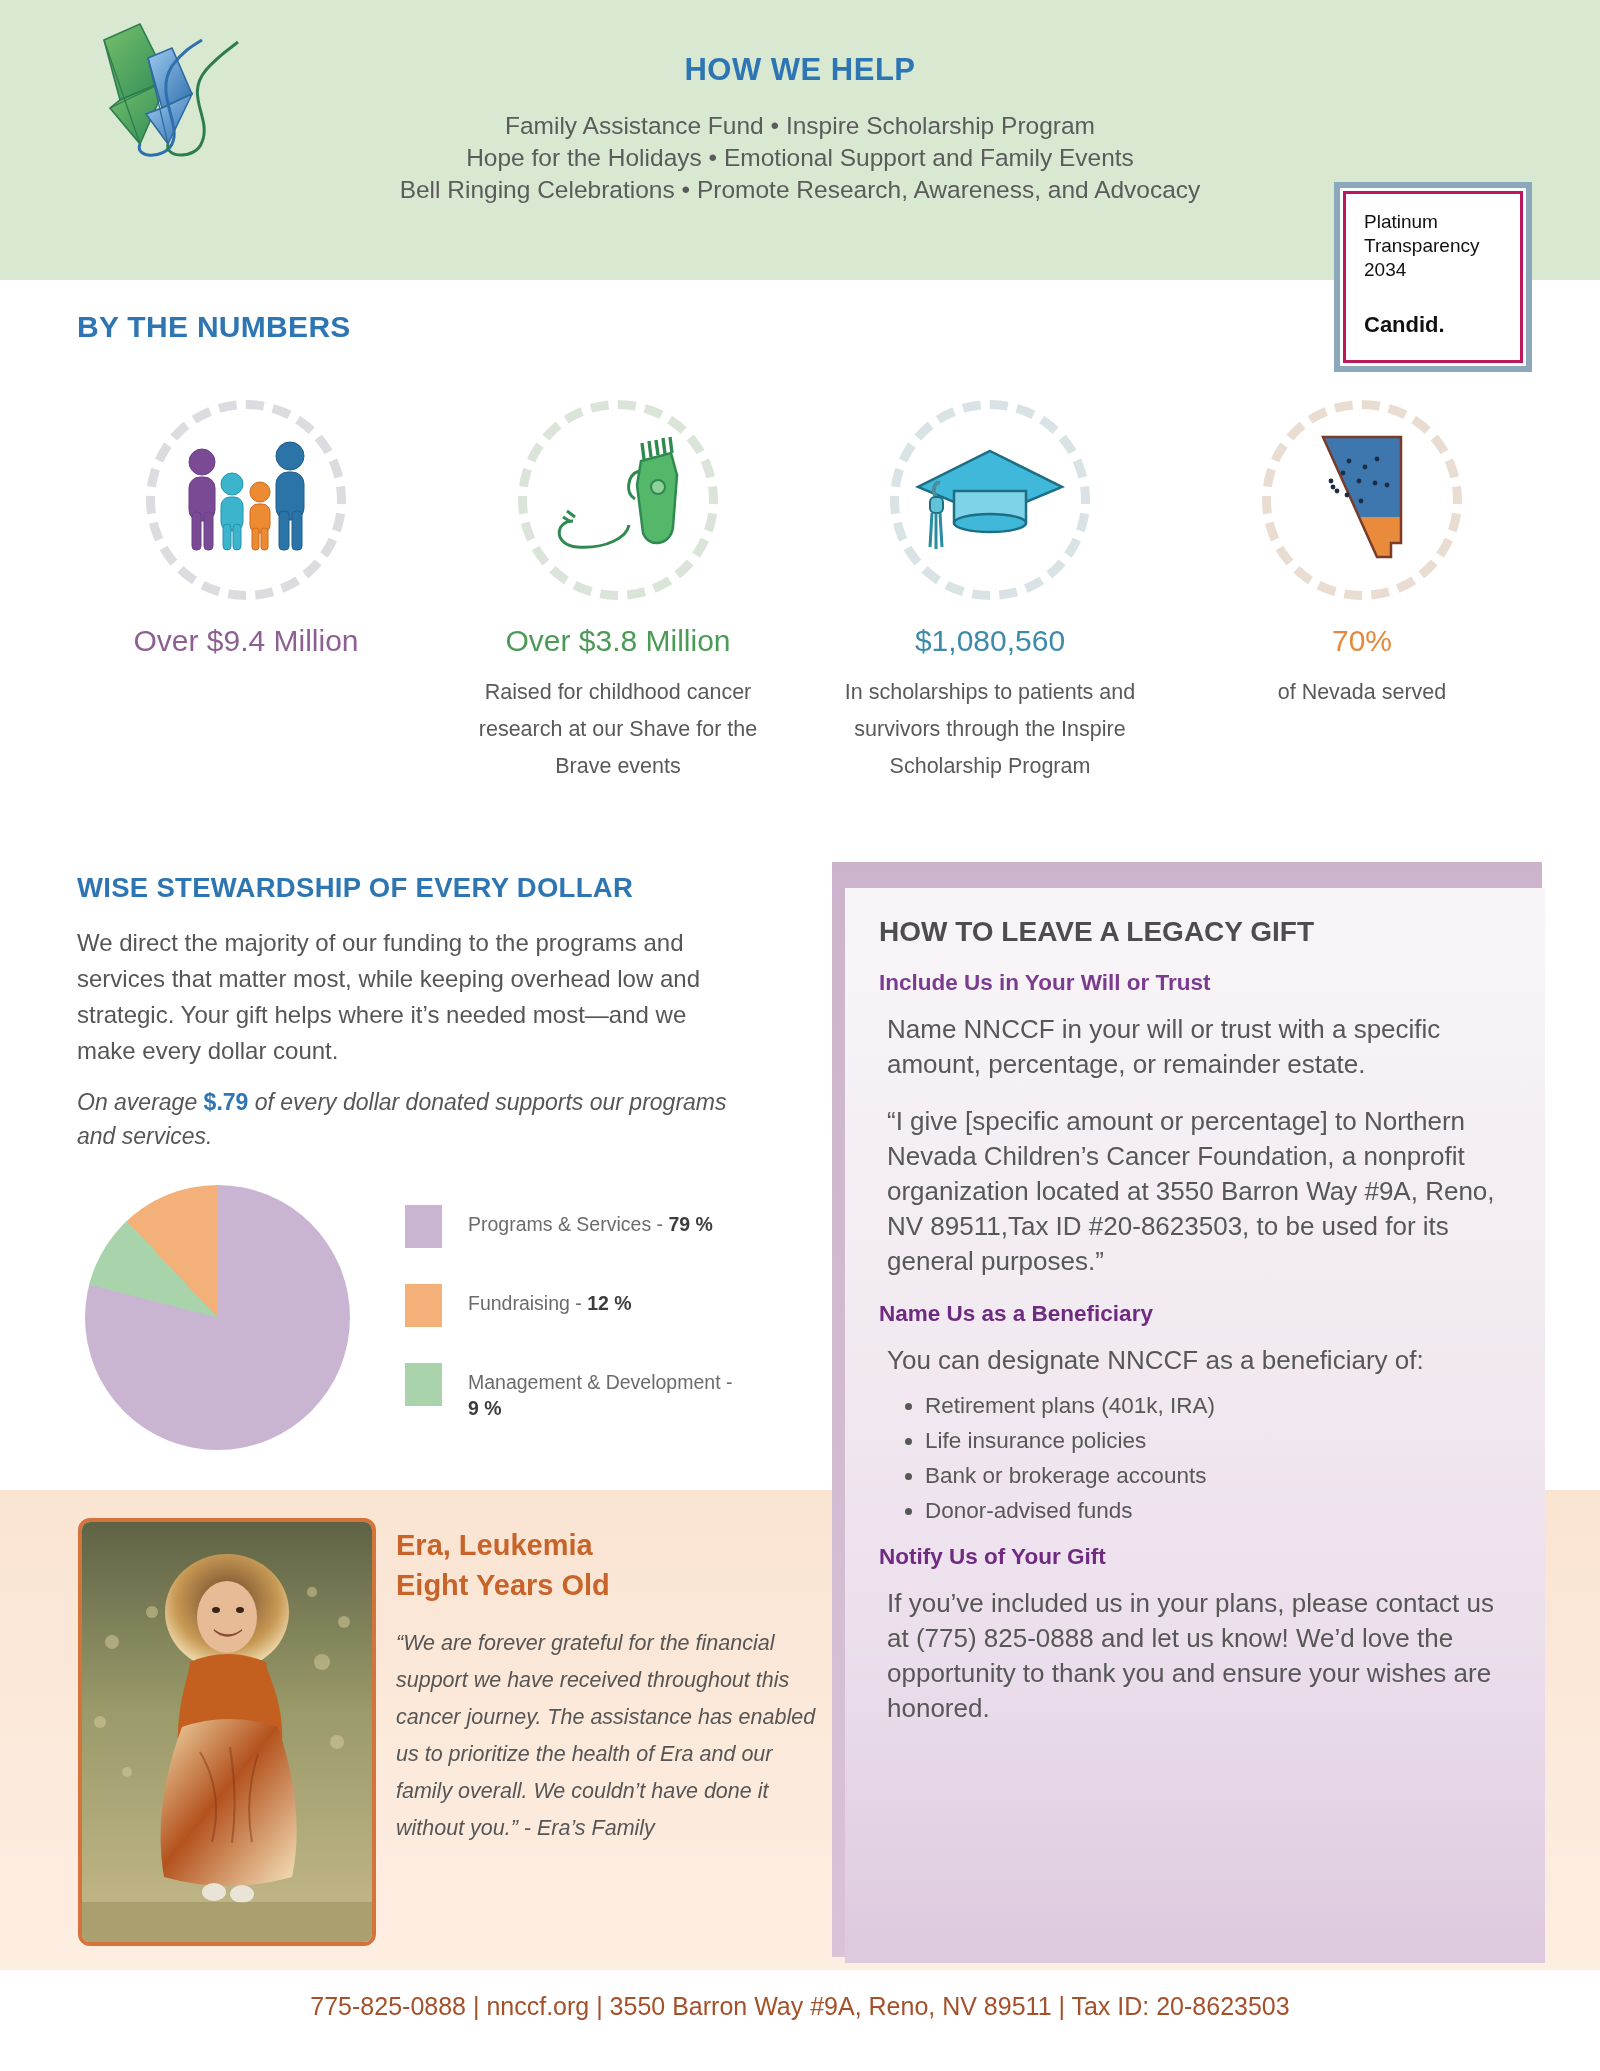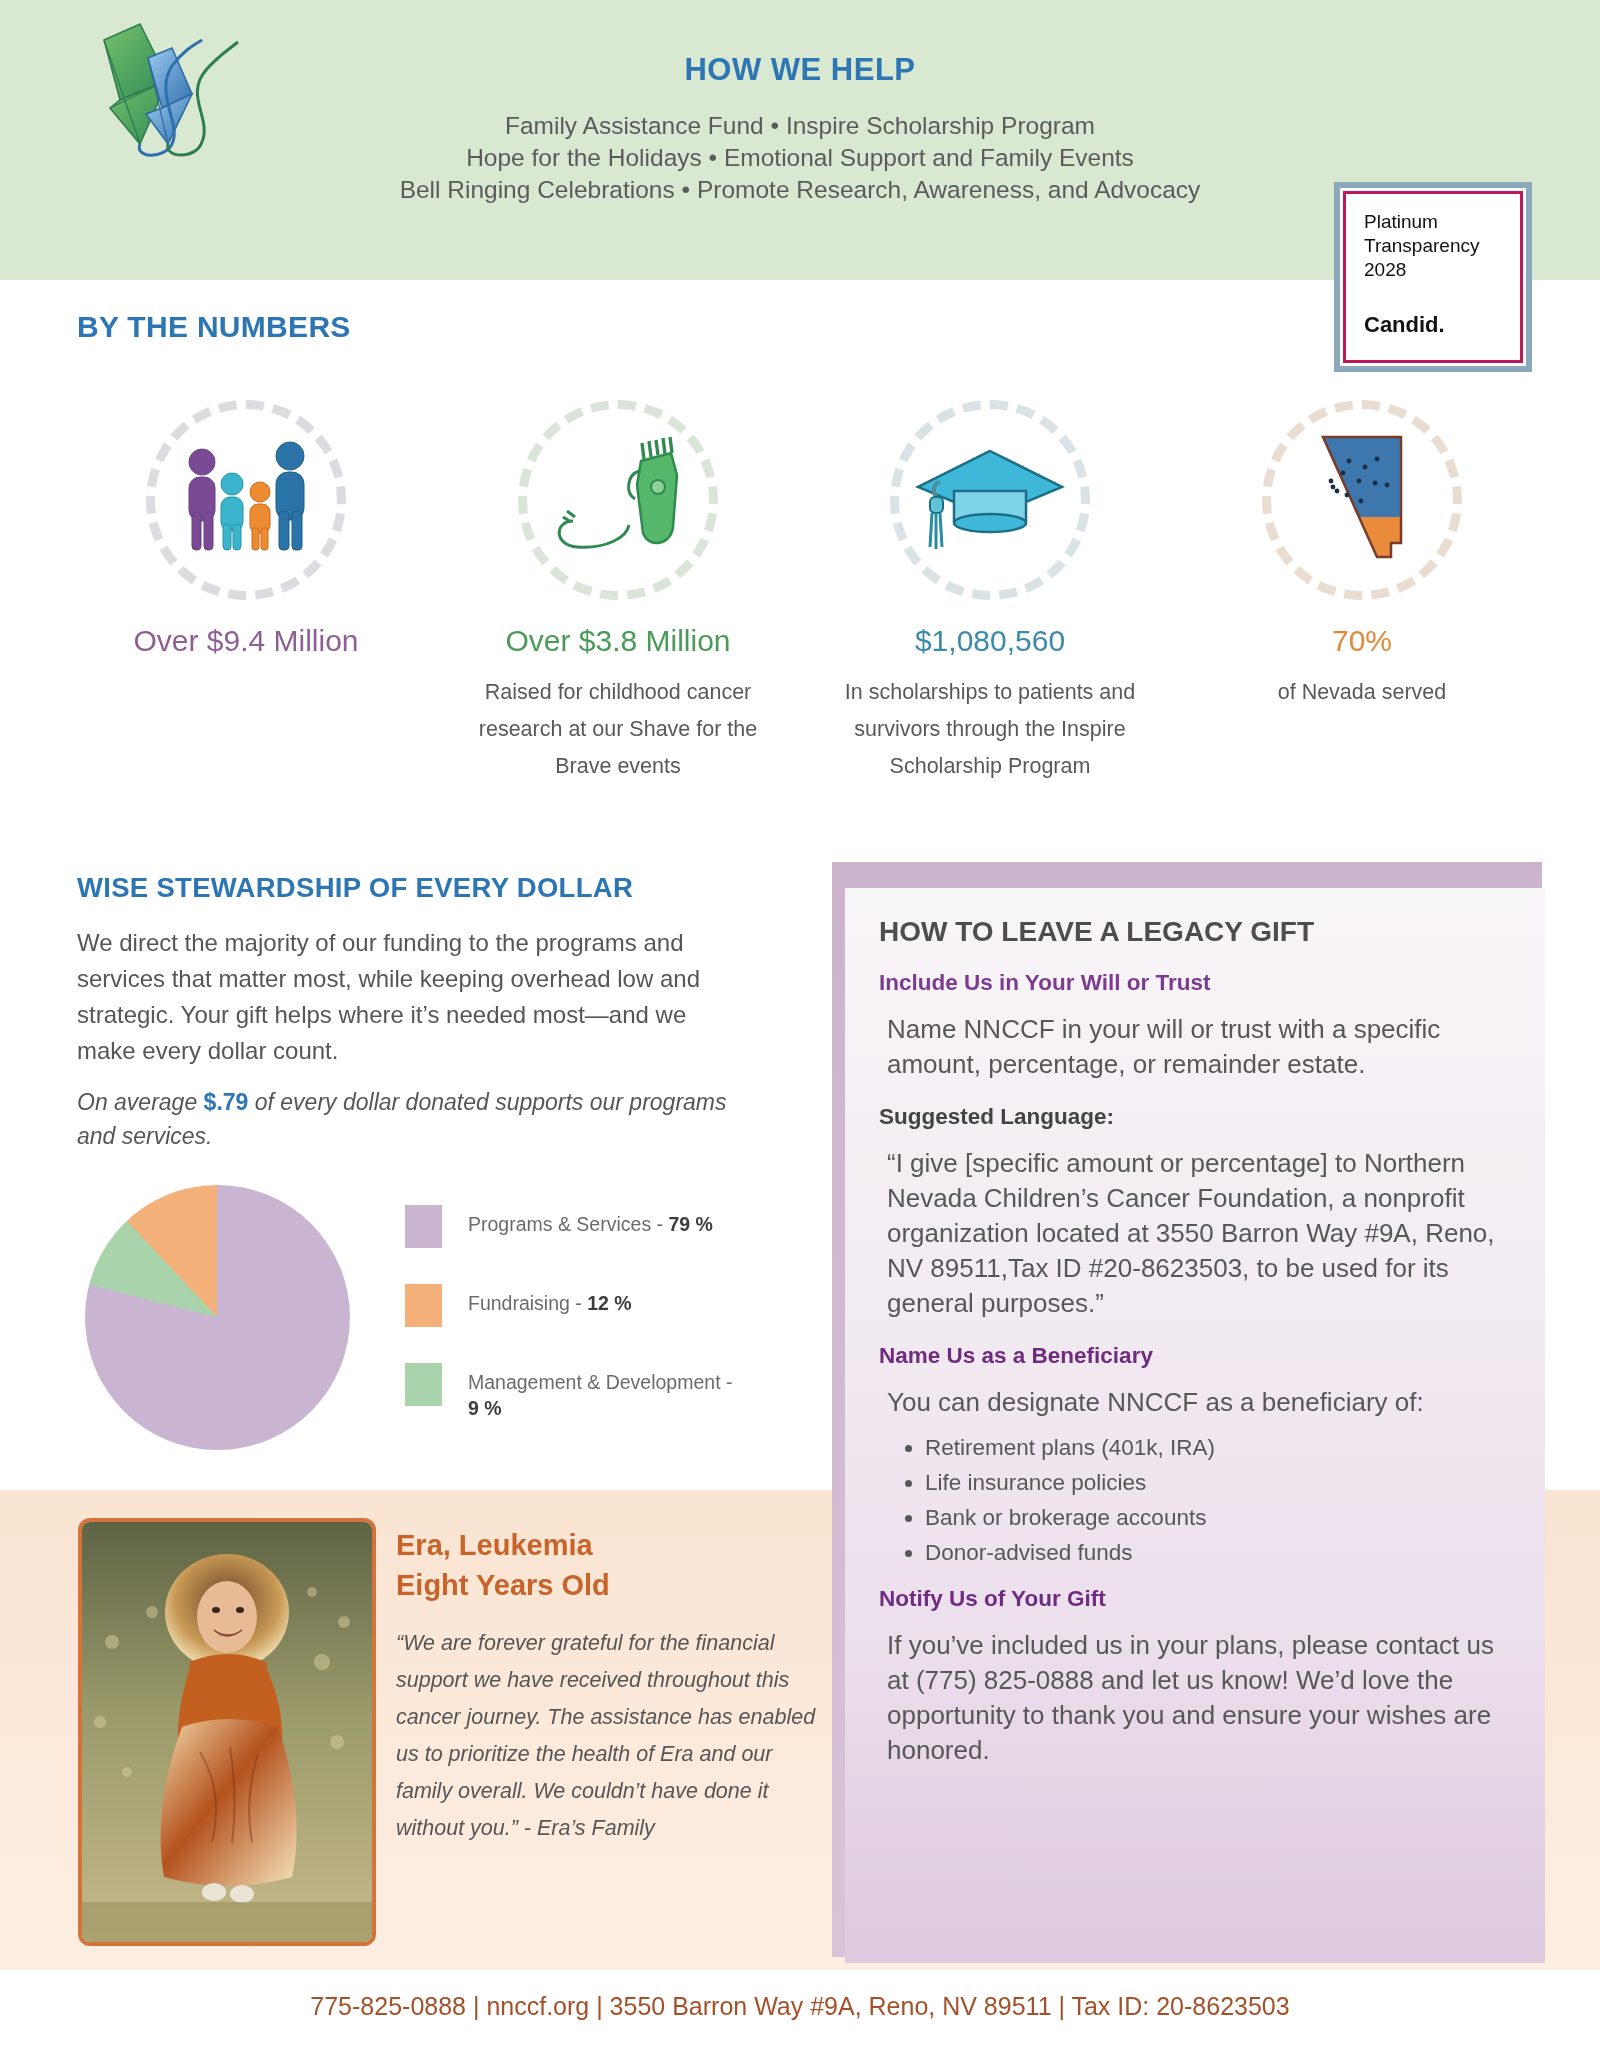--- a/index.html
+++ b/index.html
@@ -155,21 +155,21 @@
     <div class="header-line">Hope for the Holidays • Emotional Support and Family Events</div>
     <div class="header-line">Bell Ringing Celebrations • Promote Research, Awareness, and Advocacy</div>
   </div>
 </div>
 
 <div class="candid">
   <div class="candid-inner">
     <div class="candid-white">
       <div class="candid-t">Platinum</div>
       <div class="candid-t">Transparency</div>
-      <div class="candid-t">2028</div>
+      <div class="candid-t">2034</div>
       <div class="candid-b">Candid.</div>
     </div>
   </div>
 </div>
 
 <div class="sec-title" id="by-numbers-title">BY THE NUMBERS</div>
 
 <div class="stats">
 
   <div class="stat">
@@ -369,21 +369,20 @@
   <div>Era, Leukemia</div>
   <div>Eight Years Old</div>
 </div>
 <div class="quote-text">“We are forever grateful for the financial support we have received throughout this cancer journey. The assistance has enabled us to prioritize the health of Era and our family overall. We couldn’t have done it without you.” - Era’s Family</div>
 
 <div class="legacy-shadow"></div>
 <div class="legacy-panel">
   <div class="legacy-title">HOW TO LEAVE A LEGACY GIFT</div>
   <div class="legacy-sub">Include Us in Your Will or Trust</div>
   <div class="legacy-p">Name NNCCF in your will or trust with a specific amount, percentage, or remainder estate.</div>
-  <div class="legacy-strong">Suggested Language:</div>
   <div class="legacy-p">“I give [specific amount or percentage] to Northern Nevada Children’s Cancer Foundation, a nonprofit organization located at 3550 Barron Way #9A, Reno, NV 89511,Tax ID #20-8623503, to be used for its general purposes.”</div>
   <div class="legacy-sub purple2">Name Us as a Beneficiary</div>
   <div class="legacy-p" style="margin-bottom:10px">You can designate NNCCF as a beneficiary of:</div>
   <ul class="legacy-list">
     <li>Retirement plans (401k, IRA)</li>
     <li>Life insurance policies</li>
     <li>Bank or brokerage accounts</li>
     <li>Donor-advised funds</li>
   </ul>
   <div class="legacy-sub purple2">Notify Us of Your Gift</div>

